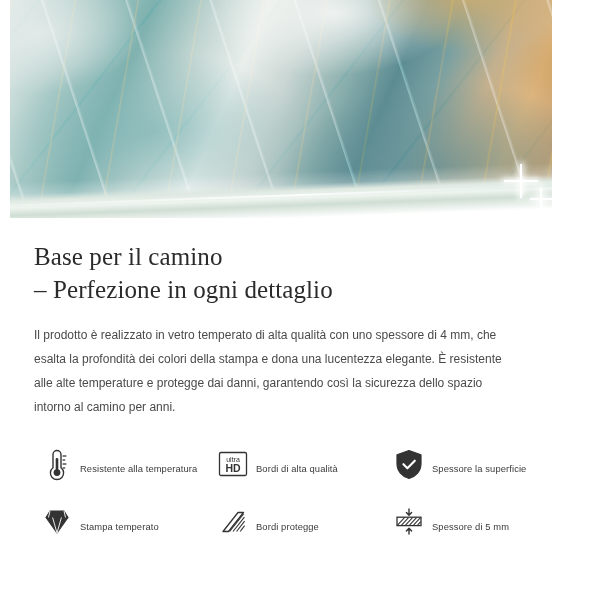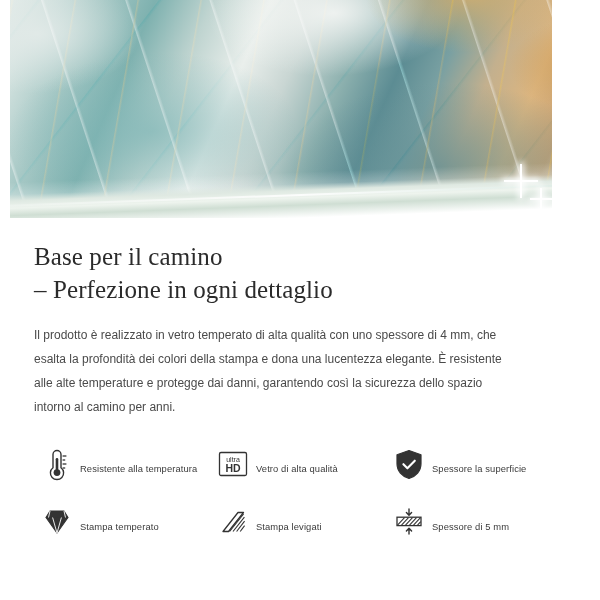--- a/index.html
+++ b/index.html
@@ -273,21 +273,21 @@
       </div>
 
       <div class="feature">
         <div class="feature-icon">
           <svg width="44" height="44" viewBox="0 0 44 44">
             <rect x="8.5" y="10.5" width="27" height="23" rx="1.5" fill="none" stroke="#333" stroke-width="1.3"></rect>
             <text x="22" y="20.4" font-family="Liberation Sans, sans-serif" font-size="7" fill="#333" text-anchor="middle">ultra</text>
             <text x="22" y="30.4" font-family="Liberation Sans, sans-serif" font-size="10.5" font-weight="bold" fill="#333" text-anchor="middle">HD</text>
           </svg>
         </div>
-        <div class="feature-label">Vetro di alta qualità</div>
+        <div class="feature-label">Bordi di alta qualità</div>
       </div>
 
       <div class="feature">
         <div class="feature-icon">
           <svg width="44" height="44" viewBox="0 0 44 44">
             <path d="M22 8.5l12 4.2v9.1c0 7.2-5 12.6-12 14.7-7-2.1-12-7.5-12-14.7v-9.1L22 8.5z" fill="#333" stroke="#333" stroke-width="1.2" stroke-linejoin="round"></path>
             <path d="M16.4 22.2l4 4.1 7.4-7.6" fill="none" stroke="#ffffff" stroke-width="2.1" stroke-linecap="round" stroke-linejoin="round"></path>
           </svg>
         </div>
         <div class="feature-label">Spessore la superficie</div>
@@ -307,21 +307,21 @@
       <div class="feature">
         <div class="feature-icon">
           <svg width="44" height="44" viewBox="0 0 44 44">
             <path d="M12 31.5L27 12.5h5.5L17.5 31.5H12z" fill="none" stroke="#333" stroke-width="1.3" stroke-linejoin="round"></path>
             <line x1="18.6" y1="31.5" x2="32.6" y2="14" stroke="#333" stroke-width="1.1"></line>
             <line x1="22.0" y1="31.5" x2="33.4" y2="17.2" stroke="#333" stroke-width="1.1"></line>
             <line x1="25.6" y1="31.5" x2="33.6" y2="21.2" stroke="#333" stroke-width="1.1"></line>
             <line x1="29.2" y1="31.5" x2="33.6" y2="25.6" stroke="#333" stroke-width="1.1"></line>
           </svg>
         </div>
-        <div class="feature-label">Stampa levigati</div>
+        <div class="feature-label">Bordi protegge</div>
       </div>
 
       <div class="feature">
         <div class="feature-icon">
           <svg width="44" height="44" viewBox="0 0 44 44">
             <path d="M22 9v5.4M19.4 12.4L22 15.2l2.6-2.8" fill="none" stroke="#333" stroke-width="1.4" stroke-linecap="round" stroke-linejoin="round"></path>
             <rect x="10" y="17.2" width="24" height="8.4" fill="none" stroke="#333" stroke-width="1.3"></rect>
             <path d="M10.5 25.2l7-7.6M14.5 25.2l7-7.6M18.5 25.2l7-7.6M22.5 25.2l7-7.6M26.5 25.2l7-7.6M30.5 25.2l3.2-3.5" stroke="#333" stroke-width="1.05" fill="none"></path>
             <path d="M22 34v-5.4M19.4 31.0L22 28.2l2.6 2.8" fill="none" stroke="#333" stroke-width="1.4" stroke-linecap="round" stroke-linejoin="round"></path>
           </svg>

